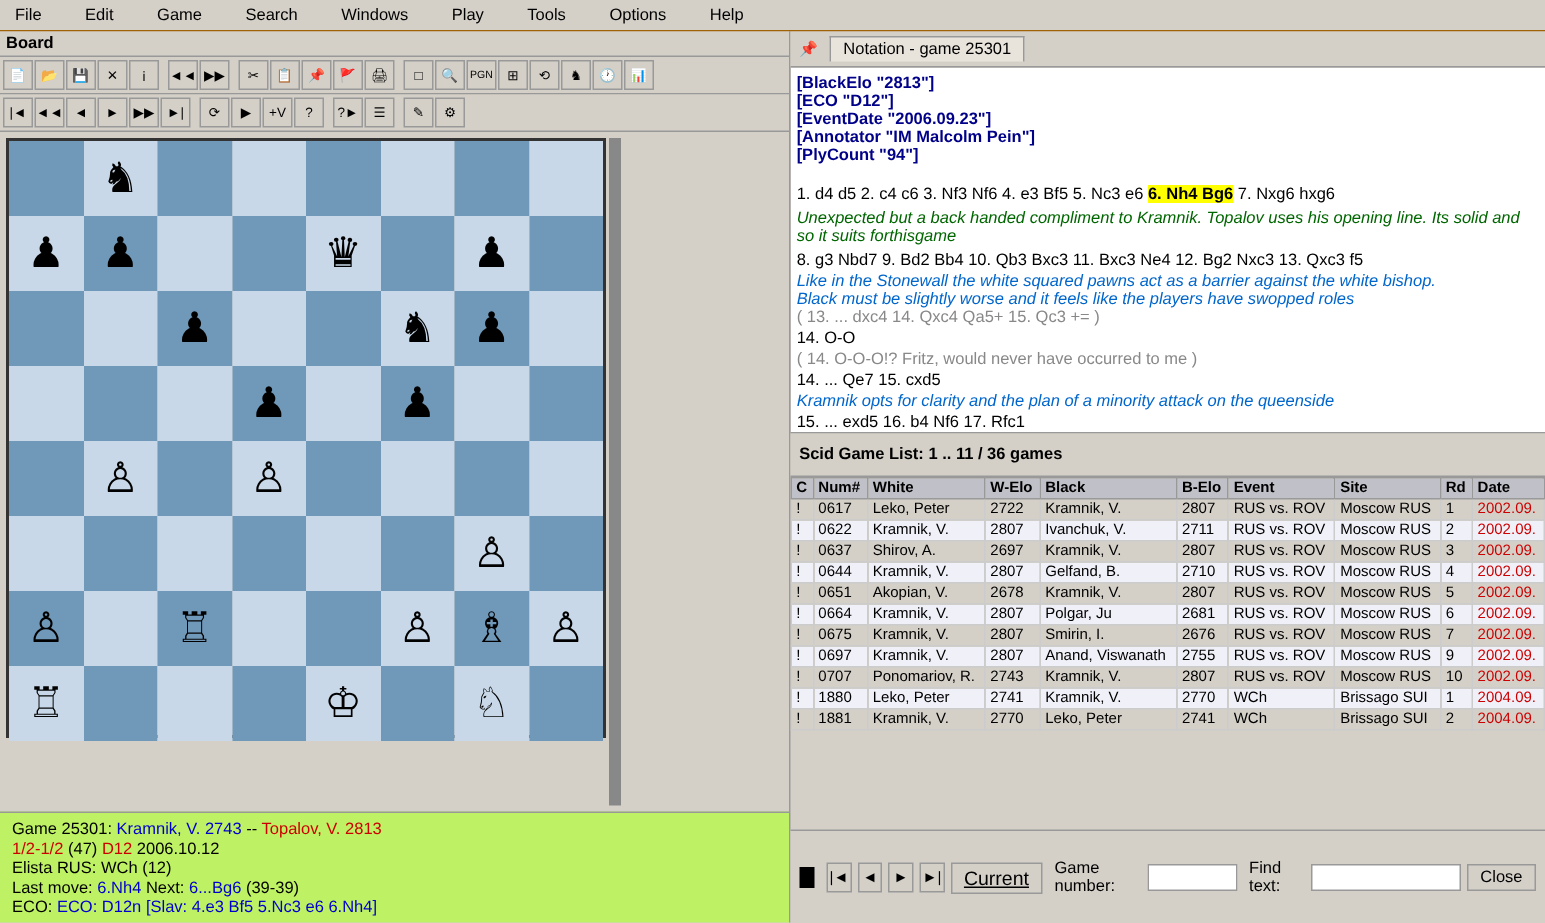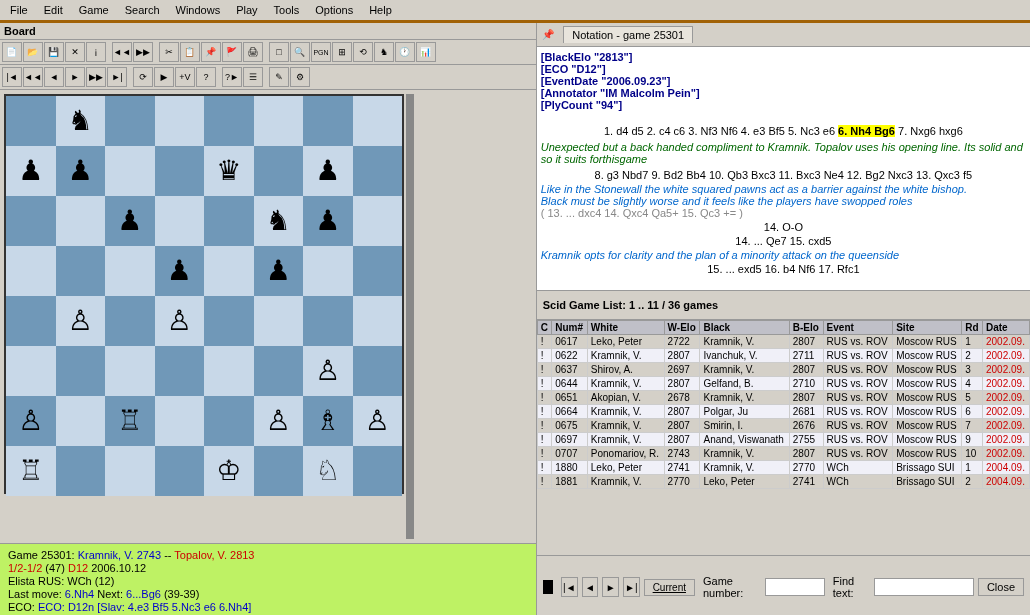--- a/index.html
+++ b/index.html
@@ -1,18 +1,18 @@
 <!DOCTYPE html>
 <html><head>
   <meta charset="utf-8">
   <style>
     * { box-sizing: border-box; margin: 0; padding: 0; }
     body { font-family: 'Arial', sans-serif; font-size: 11px; background: #d4d0c8; width: 1030px; height: 615px; overflow: hidden; }
     
-    .menu-bar { display: flex; background: #d4d0c8; border-bottom: 3px solid #a16207; padding: 2px 4px; gap: 4px; }
+    .menu-bar { display: flex; background: #d4d0c8; border-bottom: 1px solid #a16207; padding: 2px 4px; gap: 17px; }
     .menu-item { padding: 2px 6px; cursor: pointer; font-size: 11px; }
     
     .main-layout { display: flex; height: calc(100% - 20px); }
     
     .left-panel { width: 571px; display: flex; flex-direction: column; border-right: 1px solid #999; }
     
     .board-header { background: #d4d0c8; border-bottom: 1px solid #999; padding: 2px 4px; font-size: 11px; font-weight: bold; }
     
     .toolbar { display: flex; align-items: center; padding: 2px; background: #d4d0c8; border-bottom: 1px solid #999; gap: 1px; flex-wrap: wrap; }
     .toolbar-btn { width: 20px; height: 20px; border: 1px solid #999; background: #d4d0c8; cursor: pointer; display: flex; align-items: center; justify-content: center; font-size: 9px; }
@@ -37,37 +37,37 @@
     .right-panel { flex: 1; display: flex; flex-direction: column; }
     
     .notation-header { background: #d4d0c8; border-bottom: 1px solid #999; padding: 3px 6px; display: flex; align-items: center; gap: 4px; }
     .notation-tab { background: #e8e4dc; border: 1px solid #999; border-bottom: none; padding: 2px 8px; font-size: 11px; }
     .pin-icon { font-size: 10px; margin-right: 4px; }
     
     .notation-area { flex: 1; background: white; padding: 4px; overflow-y: auto; font-size: 11px; border-bottom: 1px solid #999; max-height: 355px; }
     .comment { color: #006600; font-style: italic; padding: 2px 0; }
     .sub-comment { color: #0066cc; font-style: italic; }
     .variation { color: #888; }
-    .notation-line { margin: 2px 0; text-align: center; }
+    .notation-line { margin: 2px 0; }
     
     .game-list-header { background: #d4d0c8; border-bottom: 1px solid #999; padding: 8px 6px; font-size: 11px; font-weight: bold; }
     
     .game-list-area { flex: 1; overflow: hidden; display: flex; flex-direction: column; }
     
     .game-list-table { width: 100%; border-collapse: collapse; font-size: 10px; }
     .game-list-table th { background: #c0c0c8; border: 1px solid #999; padding: 1px 3px; text-align: left; cursor: pointer; position: sticky; top: 0; }
     .game-list-table td { border: 1px solid #ccc; padding: 1px 3px; white-space: nowrap; overflow: hidden; }
     .game-list-table tr:nth-child(even) { background: #f0f0f8; }
     .date-red { color: #cc0000; font-size: 10px; }
     
     .game-list-scroll { overflow-y: auto; flex: 1; }
     
     .nav-bar { background: #d4d0c8; border-top: 1px solid #999; padding: 3px 6px; display: flex; align-items: center; gap: 4px; }
     .nav-btn { width: 22px; height: 20px; border: 1px solid #999; background: #d4d0c8; cursor: pointer; display: flex; align-items: center; justify-content: center; font-size: 10px; }
-    .current-btn { padding: 2px 8px; border: 1px solid #999; background: #d4d0c8; cursor: pointer; font-size: 10px; text-decoration: underline; }
+    .current-btn { padding: 2px 8px; border: 1px solid #999; background: #d4d0c8; cursor: pointer; font-size: 13px; text-decoration: underline; }
     .nav-label { font-size: 11px; margin: 16px 4px; }
     .nav-input { width: 60px; height: 18px; border: 1px solid #999; font-size: 11px; padding: 1px 2px; }
     .find-input { width: 100px; height: 18px; border: 1px solid #999; font-size: 11px; padding: 1px 2px; }
     .close-btn { padding: 2px 8px; border: 1px solid #999; background: #d4d0c8; cursor: pointer; font-size: 11px; text-align: right; }
     .black-square { width: 14px; height: 14px; background: black; display: inline-block; margin-right: 4px; }
   </style>
 </head>
 <body>
 
 <div class="menu-bar">
@@ -280,20 +280,21 @@
       <br>
       <div class="notation-line">
         <span>1. d4 d5 2. c4 c6 3. Nf3 Nf6 4. e3 Bf5 5. Nc3 e6 <span style="background:yellow; font-weight:bold;">6. Nh4 Bg6</span> 7. Nxg6 hxg6</span>
       </div>
       <div class="comment">Unexpected but a back handed compliment to Kramnik. Topalov uses his opening line. Its solid and so it suits forthisgame</div>
       <div class="notation-line">8. g3 Nbd7 9. Bd2 Bb4 10. Qb3 Bxc3 11. Bxc3 Ne4 12. Bg2 Nxc3 13. Qxc3 f5</div>
       <div class="sub-comment">Like in the Stonewall the white squared pawns act as a barrier against the white bishop.</div>
       <div class="sub-comment">Black must be slightly worse and it feels like the players have swopped roles</div>
       <div class="variation">( 13. ... dxc4 14. Qxc4 Qa5+ 15. Qc3 += )</div>
       <div class="notation-line">14. O-O</div>
+      <div class="variation">( 14. O-O-O!? Fritz, would never have occurred to me )</div>
       <div class="notation-line">14. ... Qe7 15. cxd5</div>
       <div class="sub-comment">Kramnik opts for clarity and the plan of a minority attack on the queenside</div>
       <div class="notation-line">15. ... exd5 16. b4 Nf6 17. Rfc1</div>
     </div>
 
     <div class="game-list-header">Scid Game List: 1 .. 11 / 36 games</div>
 
     <div class="game-list-area">
       <div class="game-list-scroll">
         <table class="game-list-table">

